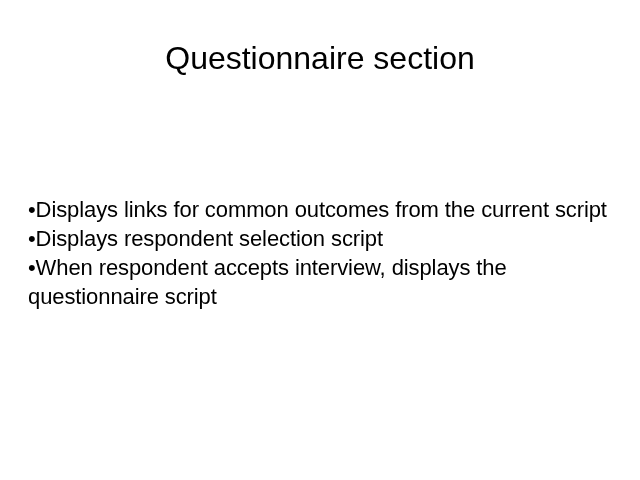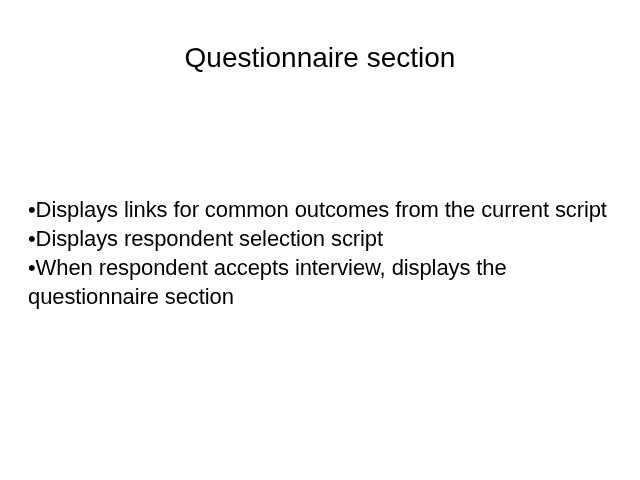--- a/index.html
+++ b/index.html
@@ -25,21 +25,21 @@
     box-sizing: border-box;
   }
 
   
   .slide-title {
     position: absolute;
     left: 0;
     top: 36px;
     width: 640px;
     text-align: center;
-    font-size: 28px;
+    font-size: 32px;
     line-height: 44px;
     font-weight: 400;
     letter-spacing: 0px;
     color: #000000;
     white-space: nowrap;
   }
 
   
   .slide-body {
     position: absolute;
@@ -76,17 +76,17 @@
 <div class="slide">
 
   <div class="slide-title">Questionnaire section</div>
 
   <div class="slide-body">
 
     <p class="bullet-item"><span class="bullet-marker">•</span><span class="bullet-text">Displays links for common outcomes from the current script</span></p>
 
     <p class="bullet-item"><span class="bullet-marker">•</span><span class="bullet-text">Displays respondent selection script</span></p>
 
-    <p class="bullet-item"><span class="bullet-marker">•</span><span class="bullet-text">When respondent accepts interview, displays the questionnaire section</span></p>
+    <p class="bullet-item"><span class="bullet-marker">•</span><span class="bullet-text">When respondent accepts interview, displays the questionnaire script</span></p>
 
   </div>
 
 </div>
 
 </body></html>

